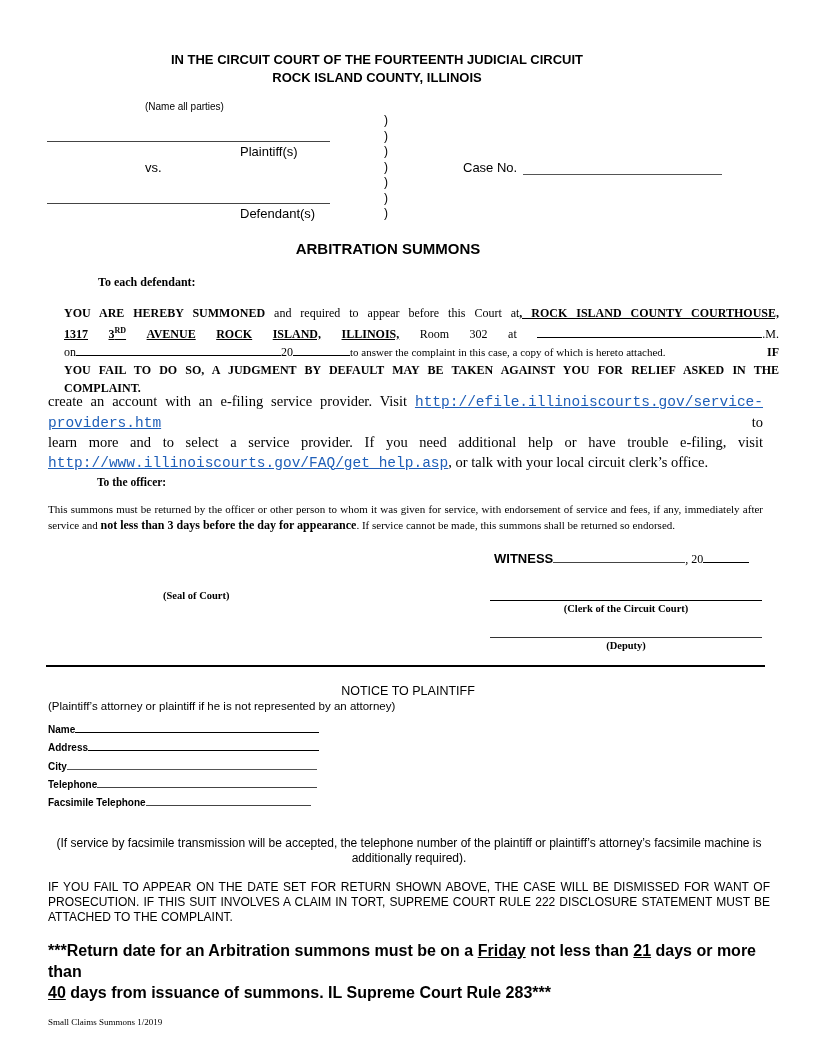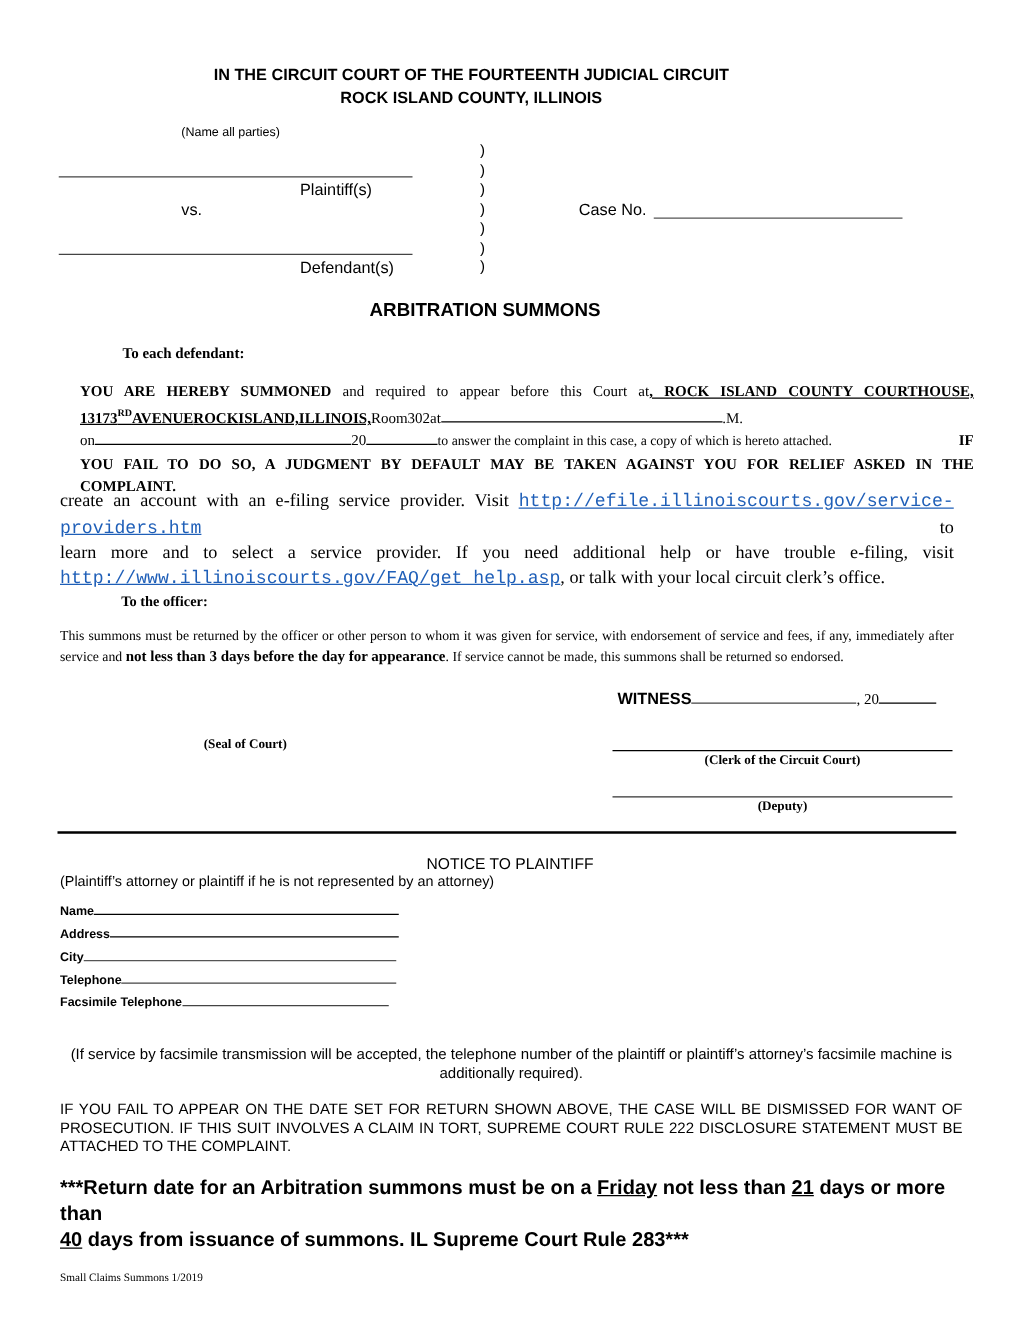--- a/index.html
+++ b/index.html
@@ -45,21 +45,21 @@
 
 <div class="abs sans" style="left:463px;top:160px;font-size:13px;">Case No.</div>
 <div class="abs" style="left:523px;top:174px;width:199px;border-bottom:1px solid #555;"></div>
 
 <div class="abs sans b center" style="left:0;width:736px;top:240px;font-size:15px;padding-left:20px;">ARBITRATION SUMMONS</div>
 
 <div class="abs serif b" style="left:98px;top:275px;font-size:12px;">To each defendant:</div>
 
 <div class="abs serif" style="left:64px;top:304px;width:715px;font-size:12px;line-height:18px;">
   <div class="justify"><span class="b">YOU ARE HEREBY SUMMONED</span><span> and required to appear before this Court at</span><span class="b u">, ROCK ISLAND COUNTY COURTHOUSE,</span></div>
-  <div style="display:flex;justify-content:flex-start;align-items:baseline;">
+  <div style="display:flex;justify-content:space-between;align-items:baseline;">
     <span class="b u">1317</span>
     <span class="b u"><span>3</span><sup style="font-size:8px;">RD</sup></span>
     <span class="b u">AVENUE</span>
     <span class="b u">ROCK</span>
     <span class="b u">ISLAND,</span>
     <span class="b u">ILLINOIS,</span>
     <span>Room</span>
     <span>302</span>
     <span>at</span>
     <span><span class="line" style="width:225px;height:11px;"></span><span>.M.</span></span>

